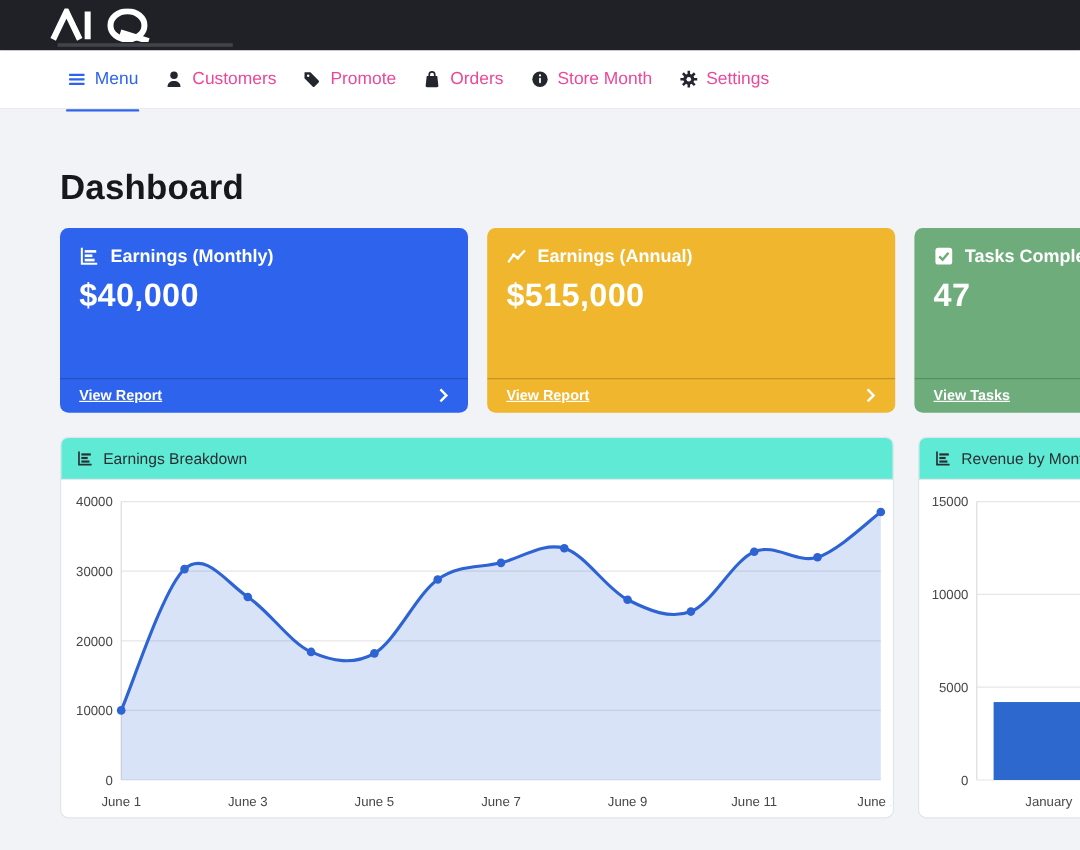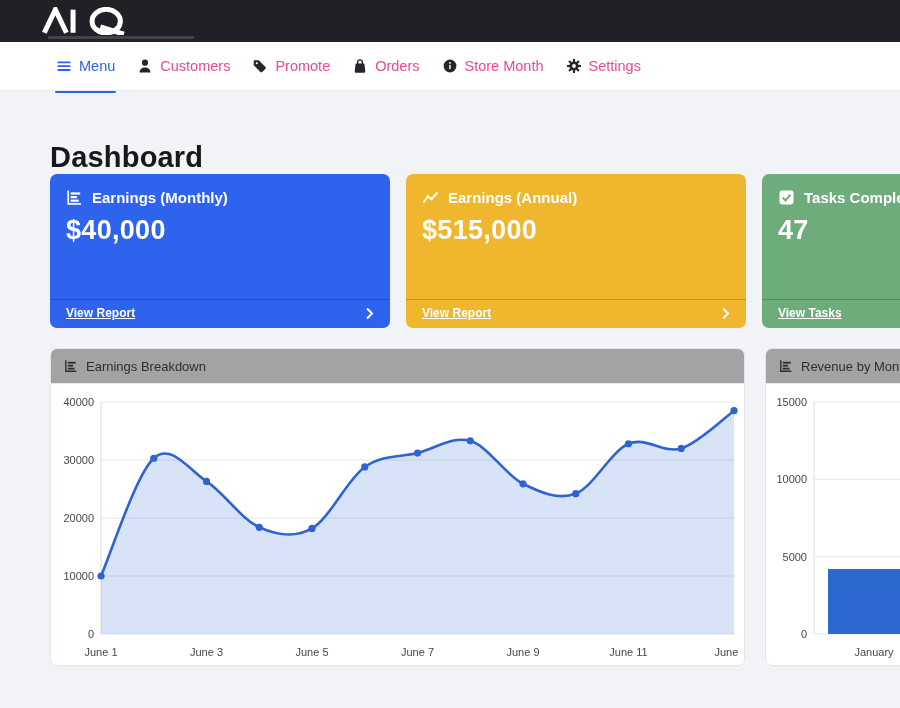--- a/index.html
+++ b/index.html
@@ -14,36 +14,36 @@
   
   .navbar{height:48px;background:#fff;border-bottom:1px solid #e8eaee;
     display:flex;align-items:center;gap:22px;padding-left:56px;position:relative;z-index:2}
   .nav-item{display:flex;align-items:center;gap:7px;height:48px;font-size:14.5px;
     color:#ec4899;cursor:pointer;position:relative;white-space:nowrap}
   .nav-item.active{color:#2e63ee}
   .nav-item.active::after{content:"";position:absolute;left:-1px;right:-1px;bottom:-3px;
     height:2px;background:#2e63ee;border-radius:2px}
   .nav-item svg{display:block}
   
-  .page-title{margin:50px 0 0 50px;font-size:29px;line-height:33px;color:#17181a;
+  .page-title{margin:50px 0 16px 50px;font-size:29px;line-height:33px;color:#17181a;
     font-weight:700;letter-spacing:.2px}
   .stat-row{display:flex;gap:16px;margin-left:50px;width:1200px}
   .stat-card{width:340px;height:154px;border-radius:7px;color:#fff;display:flex;
     flex-direction:column;flex-shrink:0;overflow:hidden}
   .stat-head{display:flex;align-items:center;gap:9px;padding:15px 16px 0;
     font-size:15px;font-weight:700}
   .stat-value{padding:9px 16px 0;font-size:27px;font-weight:700;flex:1;letter-spacing:.3px}
   .stat-foot{display:flex;justify-content:space-between;align-items:center;
     border-top:1px solid rgba(0,0,0,.18);padding:6px 16px 8px;font-size:12px;font-weight:700}
   .stat-foot a{color:#fff;text-decoration:underline;cursor:pointer}
   
   .charts-row{display:flex;gap:20px;margin:20px 0 0 50px;width:1500px}
   .chart-card{width:695px;height:318px;background:#fff;border:1px solid #e2e5ea;
     border-radius:7px;flex-shrink:0;overflow:hidden;box-sizing:border-box}
-  .chart-head{height:34px;background:#a3a3a3;border-bottom:1px solid #e4e7ec;
+  .chart-head{height:34px;background:#5eead4;border-bottom:1px solid #e4e7ec;
     display:flex;align-items:center;gap:8px;padding:0 13px;font-size:13px;color:#2b2f33}
   .chart-body{padding:0 0 0 4px}
   svg text.tick{font-size:11px;fill:#474747;font-family:"Liberation Sans","DejaVu Sans",sans-serif}
 </style>
 </head>
 <body>
 
 <header class="topbar">
   <svg width="100" height="28" viewBox="0 0 66 19" aria-label="AIQ logo">
     <g stroke="#fff" stroke-width="3.4" fill="none">

